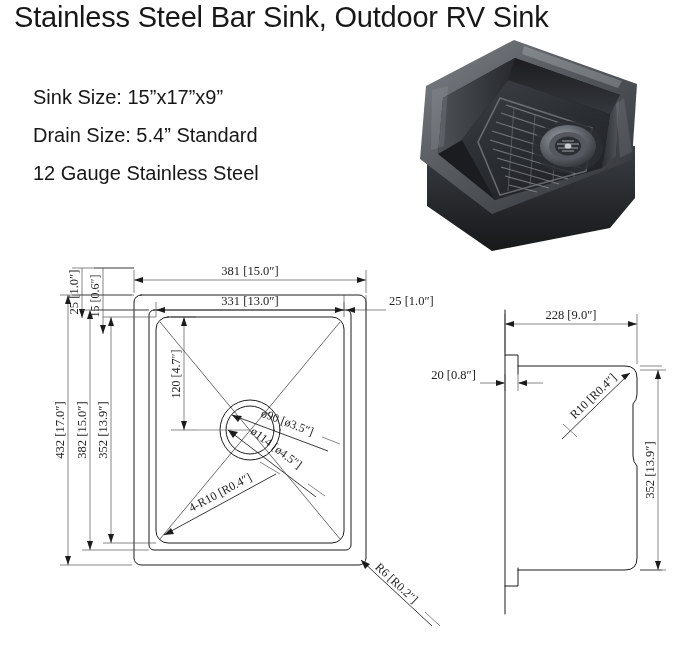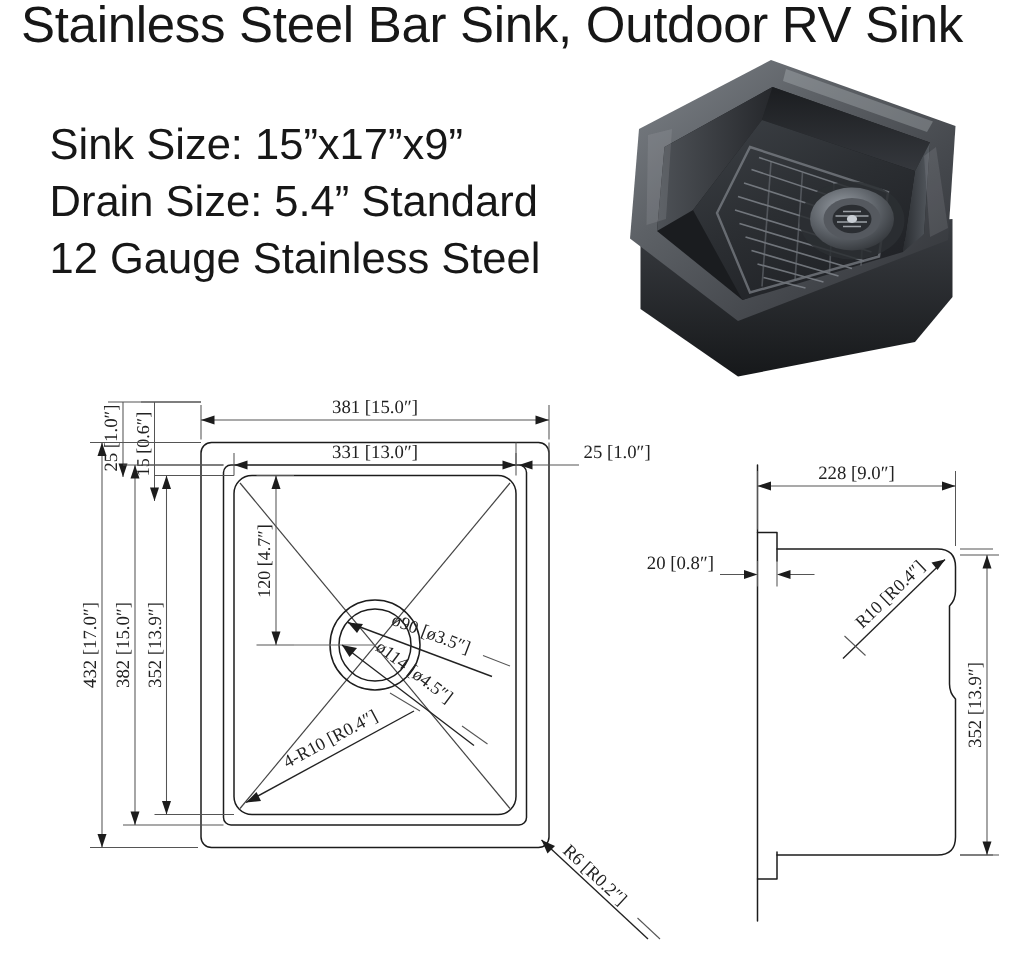--- a/index.html
+++ b/index.html
@@ -19,34 +19,34 @@
     background: #ffffff;
     overflow: hidden;
   }
 
   
   #product-title {
     position: absolute;
     left: 14px;
     top: 0px;
     width: 660px;
-    font-size: 34px;
+    font-size: 29px;
     line-height: 34px;
     letter-spacing: -0.2px;
     color: #171717;
     white-space: nowrap;
   }
   #spec-list {
     position: absolute;
     left: 33px;
     top: 78px;
     width: 330px;
   }
   .spec-line {
-    font-size: 29px;
+    font-size: 20px;
     line-height: 38px;
     color: #171717;
     white-space: nowrap;
   }
 
   
   #product-photo {
     position: absolute;
     left: 396px;
     top: 28px;

